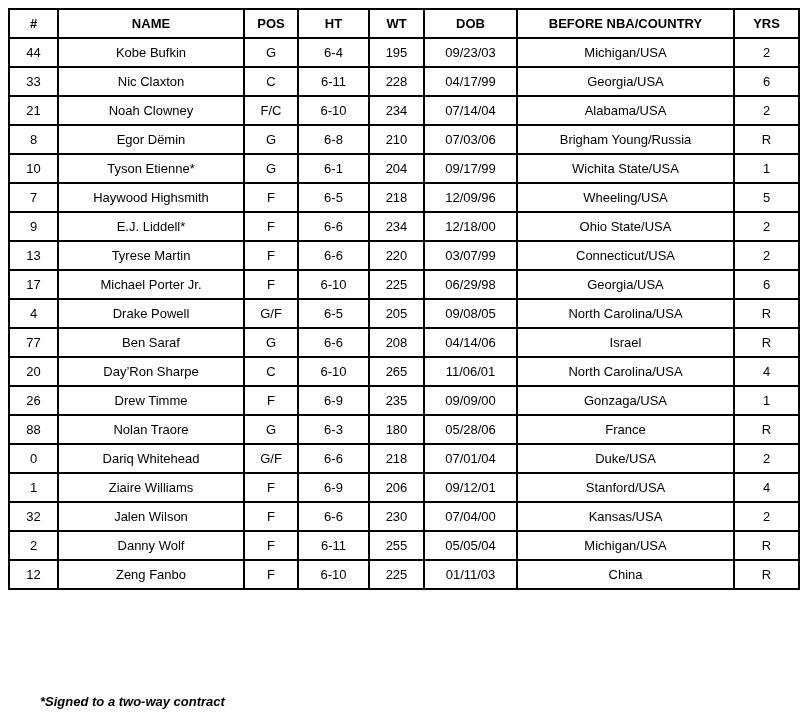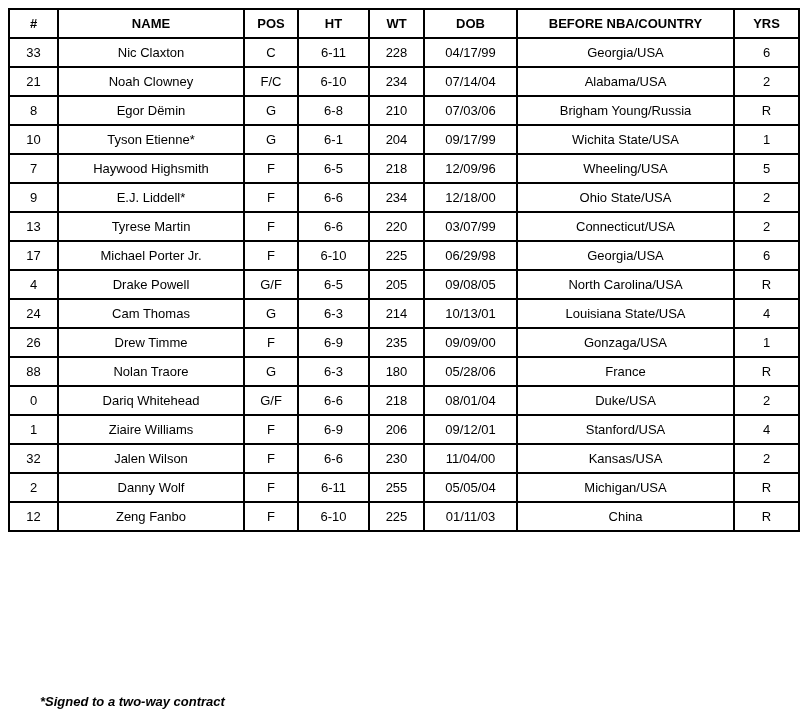--- a/index.html
+++ b/index.html
@@ -86,20 +86,30 @@
           <th>POS</th>
           <th>HT</th>
           <th>WT</th>
           <th>DOB</th>
           <th>BEFORE NBA/COUNTRY</th>
           <th>YRS</th>
         </tr>
     </thead>
     <tbody>
         <tr>
+          <td>44</td>
+          <td>Kobe Bufkin</td>
+          <td>G</td>
+          <td>6-4</td>
+          <td>195</td>
+          <td>09/23/03</td>
+          <td>Michigan/USA</td>
+          <td>2</td>
+        </tr>
+        <tr>
           <td>33</td>
           <td>Nic Claxton</td>
           <td>C</td>
           <td>6-11</td>
           <td>228</td>
           <td>04/17/99</td>
           <td>Georgia/USA</td>
           <td>6</td>
         </tr>
         <tr>
@@ -176,27 +186,37 @@
           <td>4</td>
           <td>Drake Powell</td>
           <td>G/F</td>
           <td>6-5</td>
           <td>205</td>
           <td>09/08/05</td>
           <td>North Carolina/USA</td>
           <td>R</td>
         </tr>
         <tr>
-          <td>24</td>
-          <td>Cam Thomas</td>
-          <td>G</td>
-          <td>6-3</td>
-          <td>214</td>
-          <td>10/13/01</td>
-          <td>Louisiana State/USA</td>
+          <td>77</td>
+          <td>Ben Saraf</td>
+          <td>G</td>
+          <td>6-6</td>
+          <td>208</td>
+          <td>04/14/06</td>
+          <td>Israel</td>
+          <td>R</td>
+        </tr>
+        <tr>
+          <td>20</td>
+          <td>Day’Ron Sharpe</td>
+          <td>C</td>
+          <td>6-10</td>
+          <td>265</td>
+          <td>11/06/01</td>
+          <td>North Carolina/USA</td>
           <td>4</td>
         </tr>
         <tr>
           <td>26</td>
           <td>Drew Timme</td>
           <td>F</td>
           <td>6-9</td>
           <td>235</td>
           <td>09/09/00</td>
           <td>Gonzaga/USA</td>
@@ -211,41 +231,41 @@
           <td>05/28/06</td>
           <td>France</td>
           <td>R</td>
         </tr>
         <tr>
           <td>0</td>
           <td>Dariq Whitehead</td>
           <td>G/F</td>
           <td>6-6</td>
           <td>218</td>
-          <td>08/01/04</td>
+          <td>07/01/04</td>
           <td>Duke/USA</td>
           <td>2</td>
         </tr>
         <tr>
           <td>1</td>
           <td>Ziaire Williams</td>
           <td>F</td>
           <td>6-9</td>
           <td>206</td>
           <td>09/12/01</td>
           <td>Stanford/USA</td>
           <td>4</td>
         </tr>
         <tr>
           <td>32</td>
           <td>Jalen Wilson</td>
           <td>F</td>
           <td>6-6</td>
           <td>230</td>
-          <td>11/04/00</td>
+          <td>07/04/00</td>
           <td>Kansas/USA</td>
           <td>2</td>
         </tr>
         <tr>
           <td>2</td>
           <td>Danny Wolf</td>
           <td>F</td>
           <td>6-11</td>
           <td>255</td>
           <td>05/05/04</td>

